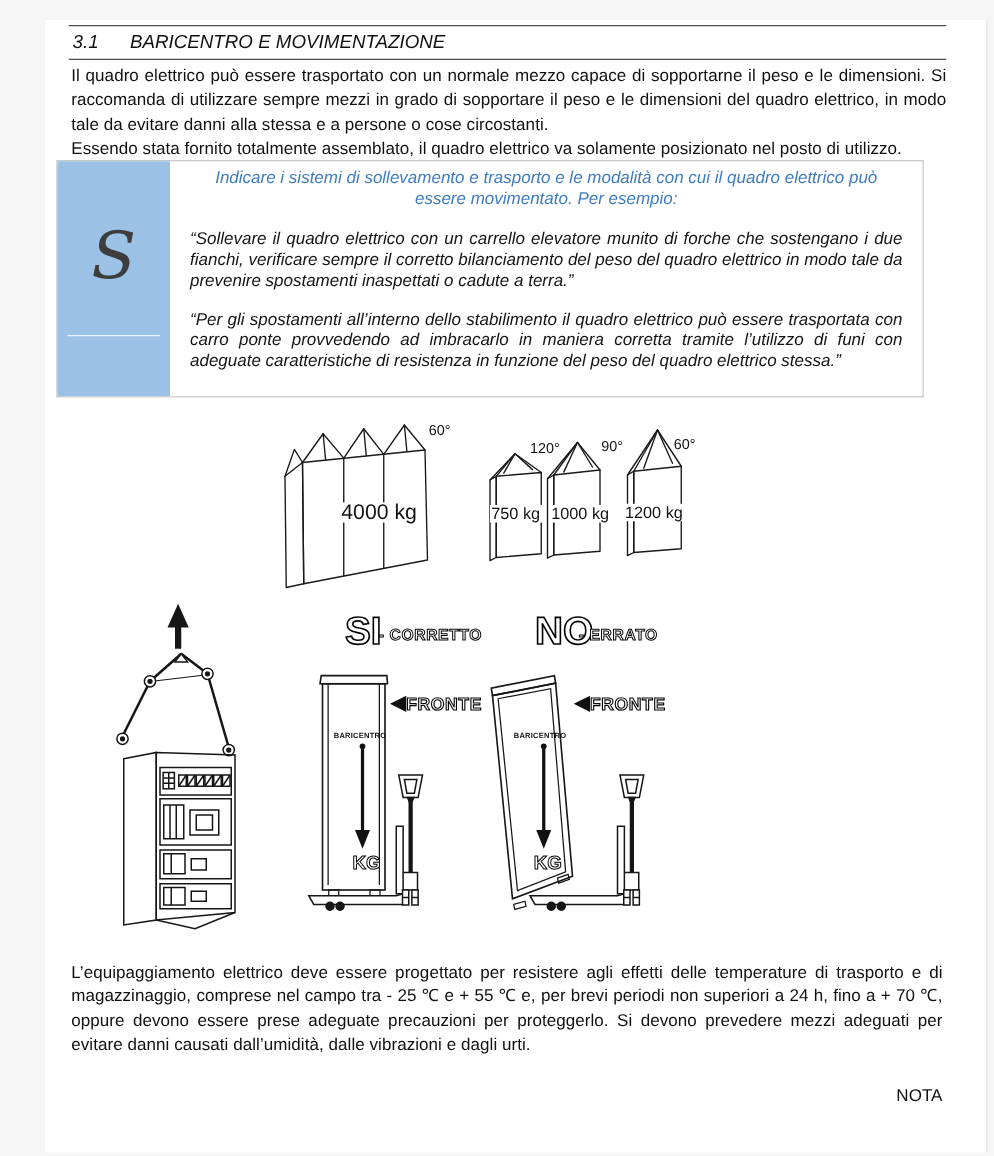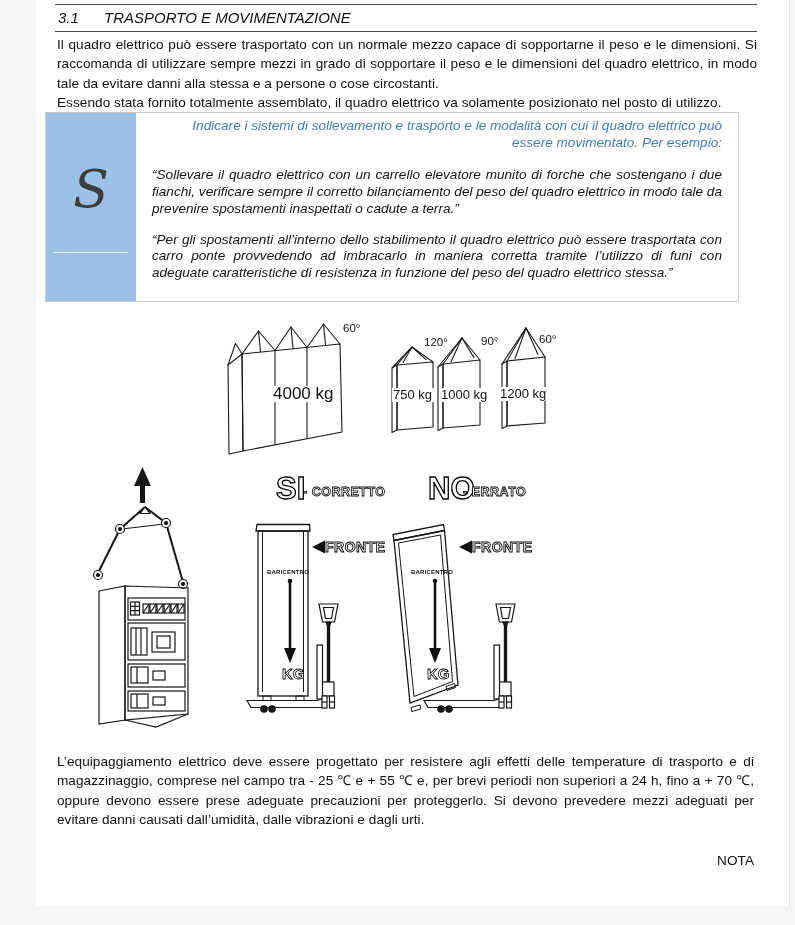--- a/index.html
+++ b/index.html
@@ -1,47 +1,47 @@
 <!DOCTYPE html>
 <html><head>
 <meta charset="utf-8">
 <style>
   * { margin:0; padding:0; box-sizing:border-box; }
   html,body { width:795px; height:925px; }
   body { position:relative; background:#f5f5f5; font-family:"Liberation Sans",sans-serif; color:#101010; }
-  .page { position:absolute; left:36px; top:0; width:754px; height:906px; background:#ffffff; border-right:1px solid #e2e2e2; }
+  .page { position:absolute; left:36px; top:16px; width:754px; height:906px; background:#ffffff; border-right:1px solid #e2e2e2; }
   .heading { position:absolute; left:19px; top:4px; width:702px; border-top:1px solid #4d4d4d; border-bottom:1px solid #4d4d4d; padding:4px 0 5px 3px; font-style:italic; font-size:15px; display:flex; }
   .heading .num { width:46px; }
   .bodytext { font-size:13.6px; line-height:19.3px; letter-spacing:0.05px; text-align:justify; }
   .intro { position:absolute; left:21px; top:35px; width:700px; }
   .note-box { position:absolute; left:9px; top:112px; width:694px; height:190px; border:1px solid #c9c9c9; display:flex; background:#fff; }
   .note-side { width:90px; background:#9bc2e6; position:relative; flex:none; }
   .note-side .smark { display:block; text-align:center; margin-top:50px; font-family:"DejaVu Serif",serif; font-style:italic; font-size:52px; line-height:1; color:#3d3d3d; }
   .note-side .sline { position:absolute; left:8px; top:139px; width:74px; height:1px; background:rgba(255,255,255,0.8); }
   .note-text { flex:1; padding:5px 16px 0 16px; font-style:italic; font-size:13.6px; line-height:16.9px; }
-  .note-instruction { color:#3f7cbf; text-align:right; }
+  .note-instruction { color:#3f7cbf; text-align:center; }
   .note-quote { color:#141414; text-align:justify; }
   .q1 { margin-top:15px; }
   .q2 { margin-top:14px; }
   .fig-packages { position:absolute; left:154px; top:315px; }
   .fig-handling { position:absolute; left:24px; top:455px; }
   .storage { position:absolute; left:21px; top:752px; width:697px; }
   .nota { position:absolute; left:21px; top:851px; width:697px; text-align:right; }
   .nota p { margin:0; }
   svg text { font-family:"Liberation Sans",sans-serif; }
   .ol { fill:#ffffff; stroke:#000000; font-weight:bold; }
 </style>
 </head>
 <body>
 
 <div class="page">
 
   <div class="heading">
     <span class="num">3.1</span>
-    <span>TRASPORTO E MOVIMENTAZIONE</span>
+    <span>BARICENTRO E MOVIMENTAZIONE</span>
   </div>
 
   <div class="intro bodytext">
     <p>Il quadro elettrico può essere trasportato con un normale mezzo capace di sopportarne il peso e le dimensioni. Si raccomanda di utilizzare sempre mezzi in grado di sopportare il peso e le dimensioni del quadro elettrico, in modo tale da evitare danni alla stessa e a persone o cose circostanti.</p>
     <p>Essendo stata fornito totalmente assemblato, il quadro elettrico va solamente posizionato nel posto di utilizzo.</p>
   </div>
 
   <div class="note-box">
     <div class="note-side">
       <span class="smark">S</span>

